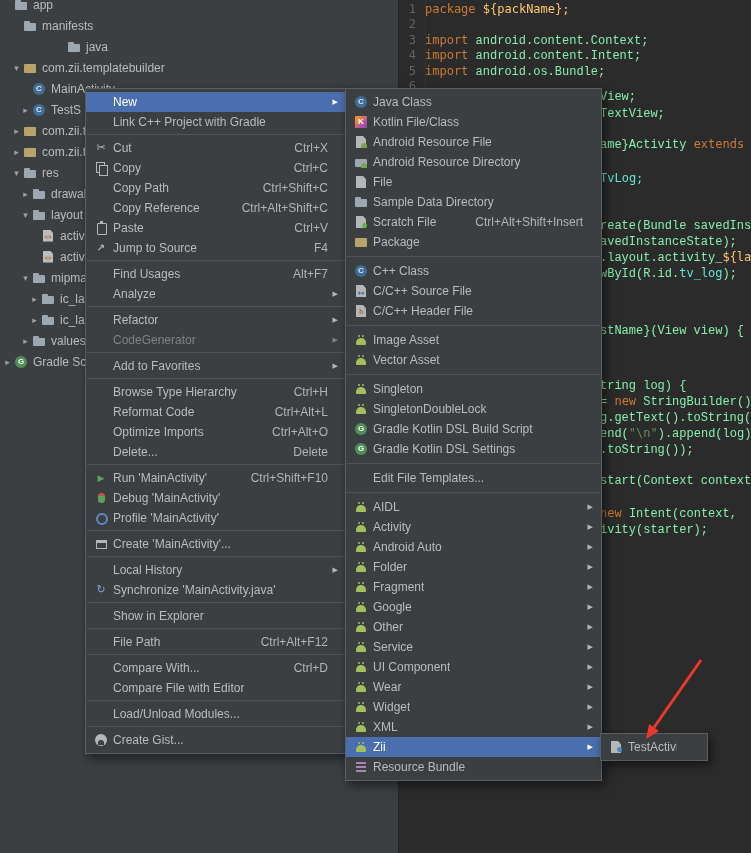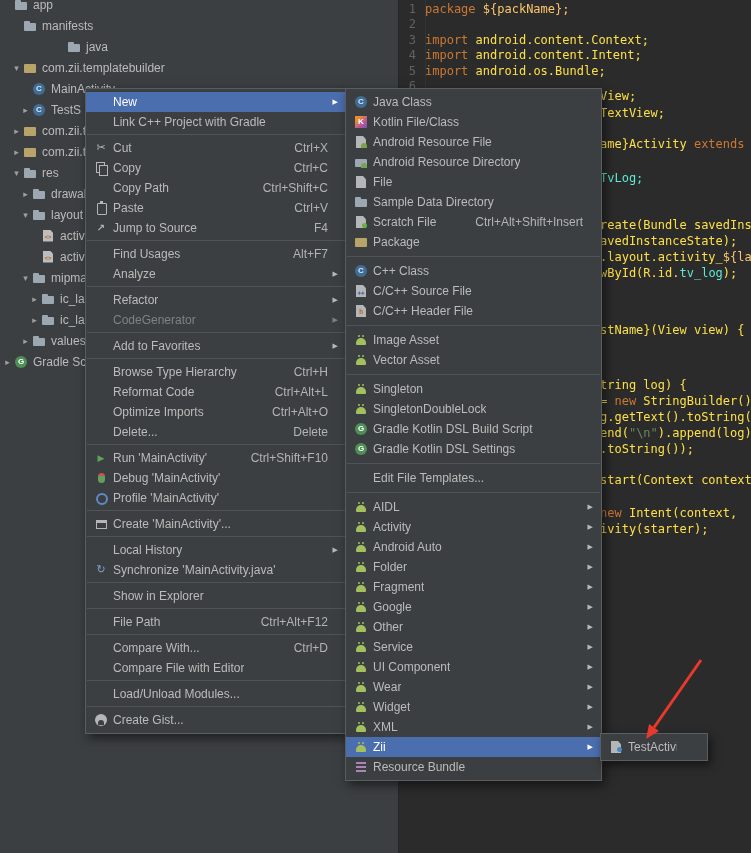--- a/index.html
+++ b/index.html
@@ -19,21 +19,21 @@
   
   .editor{position:absolute;left:398px;top:0;width:353px;height:853px;background:#2b2b2b;z-index:0;}
   .gutter-line{position:absolute;left:27px;top:0;width:1px;height:90px;background:#313335;}
   .code-lines{padding-top:2px;}
   .code-line{display:flex;height:15.4px;font:12px/15.4px "DejaVu Sans Mono",monospace;white-space:pre;}
   .lnum{flex:0 0 18px;text-align:right;padding-right:9px;color:#606366;}
   .ltext{white-space:pre;}
   .frag-layer{position:absolute;left:0;top:0;width:751px;height:853px;z-index:5;
               pointer-events:none;overflow:hidden;}
   .code-frag{position:absolute;white-space:pre;font:12px/13px "DejaVu Sans Mono",monospace;}
-  .c-kw{color:#cc7832;} .c-pl{color:#fde047;} .c-tpl{color:#ffc66d;}
+  .c-kw{color:#cc7832;} .c-pl{color:#86efac;font-family:Liberation Mono, monospace;} .c-tpl{color:#ffc66d;}
   .c-str{color:#6a8759;} .c-fld{color:#5eead4;}
 
   
   .menu{position:absolute;background:#3c3f41;border:1px solid #5b5e60;
         box-shadow:3px 4px 10px rgba(0,0,0,.55);padding:3px 0;cursor:default;}
   .menu1{left:85px;top:88px;width:260px;z-index:20;}
   .menu2{left:345px;top:88px;width:255px;z-index:21;}
   .menu3{left:600px;top:733px;width:106px;z-index:22;}
   .menu-row{height:20px;display:flex;align-items:center;padding:0 8px 0 7px;
             font-size:12px;color:#bbbbbb;white-space:nowrap;overflow:hidden;}
@@ -269,20 +269,26 @@
         <span class="shortcut">Ctrl+C</span>
         <span class="sub"></span>
       </div>
       <div class="menu-row">
         <span class="ic"></span>
         <span class="label">Copy Path</span>
         <span class="shortcut">Ctrl+Shift+C</span>
         <span class="sub"></span>
       </div>
       <div class="menu-row">
+        <span class="ic"></span>
+        <span class="label">Copy Reference</span>
+        <span class="shortcut">Ctrl+Alt+Shift+C</span>
+        <span class="sub"></span>
+      </div>
+      <div class="menu-row">
         <span class="ic ic-paste"></span>
         <span class="label">Paste</span>
         <span class="shortcut">Ctrl+V</span>
         <span class="sub"></span>
       </div>
       <div class="menu-row">
         <span class="ic ic-jump"></span>
         <span class="label">Jump to Source</span>
         <span class="shortcut">F4</span>
         <span class="sub"></span>

